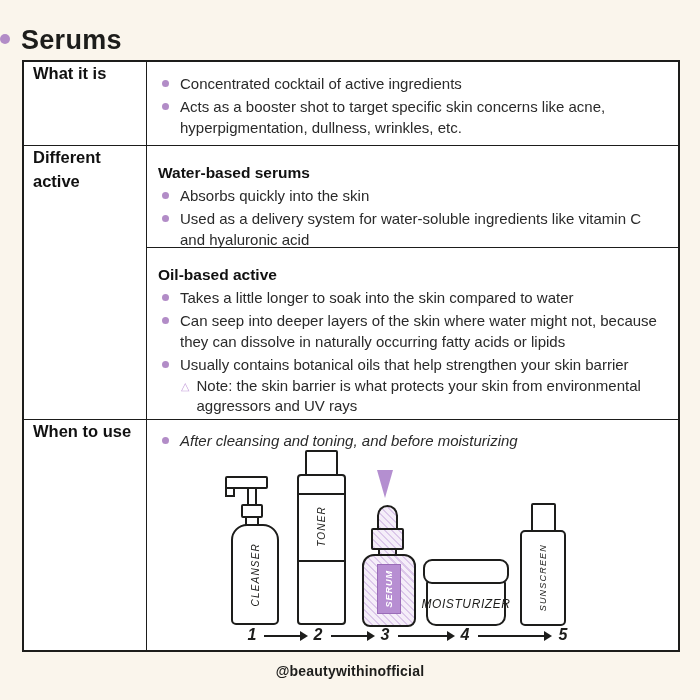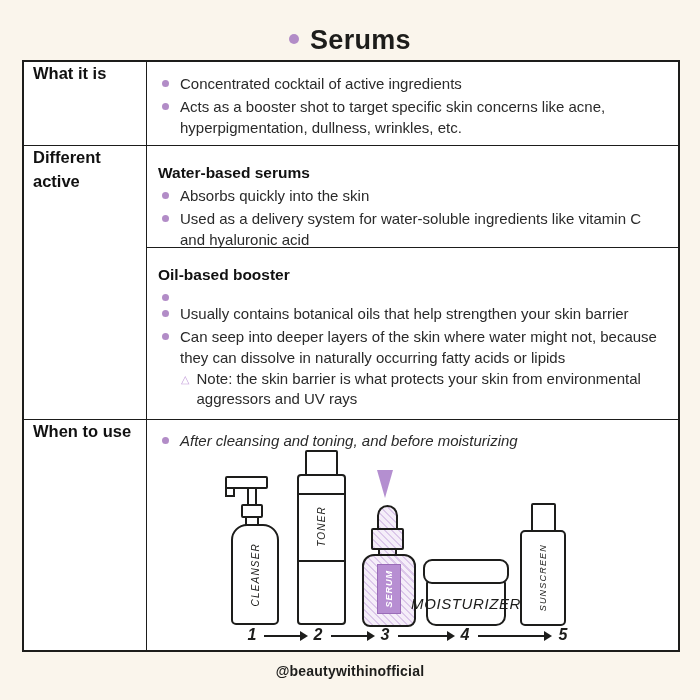--- a/index.html
+++ b/index.html
@@ -4,21 +4,21 @@
 <style>
   html,body{margin:0;padding:0;}
   body{
     width:700px;height:700px;background:#FAF5EC;
     font-family:"Liberation Sans", sans-serif;color:#202020;
     -webkit-font-smoothing:antialiased;
   }
   .canvas{position:relative;width:700px;height:700px;overflow:hidden;}
 
   
-  .title{position:absolute;top:25px;left:0;width:100%;text-align:center;
+  .title{position:absolute;top:25px;left:0;width:100%;text-align:left;
     font-size:27px;font-weight:bold;color:#1D1D1B;letter-spacing:.3px;}
   .title .dot{display:inline-block;width:10px;height:10px;border-radius:50%;
     background:#B28CC7;margin-right:11px;vertical-align:middle;position:relative;top:-3px;}
 
   
   .tbl{position:absolute;left:22px;top:60px;width:658px;height:592px;
     border:2px solid #1D1D1B;background:#fff;box-sizing:border-box;
     display:grid;grid-template-columns:123px 1fr;grid-template-rows:84px 274px 1fr;}
   .cell{box-sizing:border-box;min-width:0;}
   .lab{border-right:1.5px solid #1D1D1B;display:flex;
@@ -70,21 +70,21 @@
   .se-collar{left:224px;top:108px;width:33px;height:22px;border-radius:2px;}
   .se-neck{left:231px;top:128px;width:19px;height:8px;}
   .se-body{left:215px;top:134px;width:54px;height:73px;border-radius:12px 12px 8px 8px;}
   .se-label{position:absolute;left:230px;top:144px;width:22px;height:48px;
     background:#B78ED2;border:1px solid #9a6cb8;}
   .se-label .vtext{color:#fff;font-weight:bold;font-size:9px;letter-spacing:1px;}
 
   
   .mo-body{left:279px;top:161px;width:80px;height:45px;border-radius:2px 2px 10px 10px;}
   .mo-lid{left:276px;top:139px;width:86px;height:25px;border-radius:9px;}
-  .mo-text{font-size:15px;letter-spacing:.6px;color:#1D1D1B;}
+  .mo-text{font-size:12px;letter-spacing:.6px;color:#1D1D1B;}
 
   
   .su-cap{left:384px;top:83px;width:25px;height:29px;border-radius:2px;}
   .su-body{left:373px;top:110px;width:46px;height:96px;border-radius:5px;}
   .su-body .vtext{font-size:9px;}
 
   
   .step-num{position:absolute;top:206px;transform:translateX(-50%);
     font-weight:bold;font-size:16px;color:#1D1D1B;}
   .step-arrow{position:absolute;top:215px;height:2px;background:#1D1D1B;}
@@ -128,31 +128,32 @@
         <div class="bullet">
           <span class="b-dot"></span>
           <span>Absorbs quickly into the skin</span>
         </div>
         <div class="bullet">
           <span class="b-dot"></span>
           <span>Used as a delivery system for water-soluble ingredients like vitamin C and hyaluronic acid</span>
         </div>
       </div>
       <div class="sub-b">
-        <div class="sub-heading">Oil-based booster</div>
-        <div class="bullet">
-          <span class="b-dot"></span>
+        <div class="sub-heading">Oil-based active</div>
+        <div class="bullet">
+          <span class="b-dot"></span>
+          <span>Takes a little longer to soak into the skin compared to water</span>
+        </div>
+        <div class="bullet">
+          <span class="b-dot"></span>
+          <span>Can seep into deeper layers of the skin where water might not, because they can dissolve in naturally occurring fatty acids or lipids</span>
         </div>
         <div class="bullet">
           <span class="b-dot"></span>
           <span>Usually contains botanical oils that help strengthen your skin barrier</span>
-        </div>
-        <div class="bullet">
-          <span class="b-dot"></span>
-          <span>Can seep into deeper layers of the skin where water might not, because they can dissolve in naturally occurring fatty acids or lipids</span>
         </div>
         <div class="note">
           <span class="tri">△</span>
           <span>Note: the skin barrier is what protects your skin from environmental aggressors and UV rays</span>
         </div>
       </div>
     </div>
 
     <div class="cell lab">
       <span>When to use</span>

